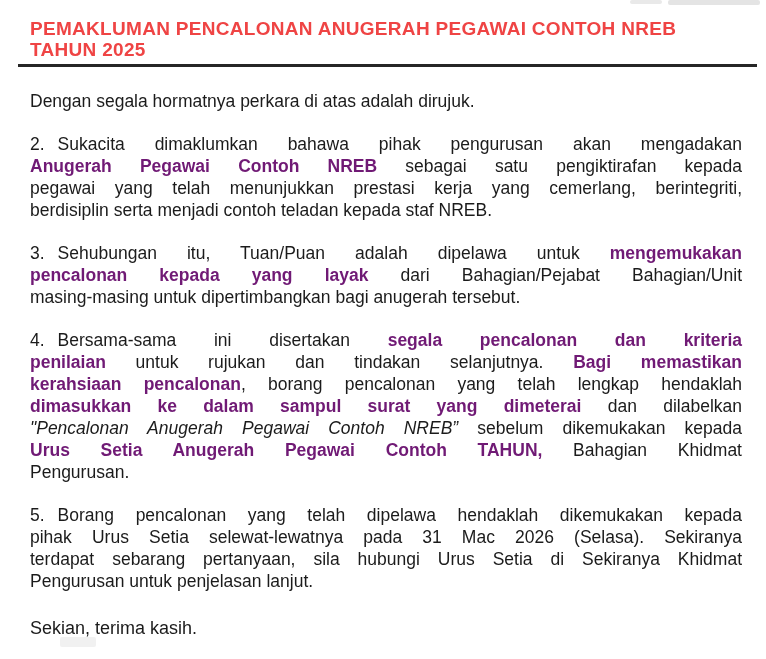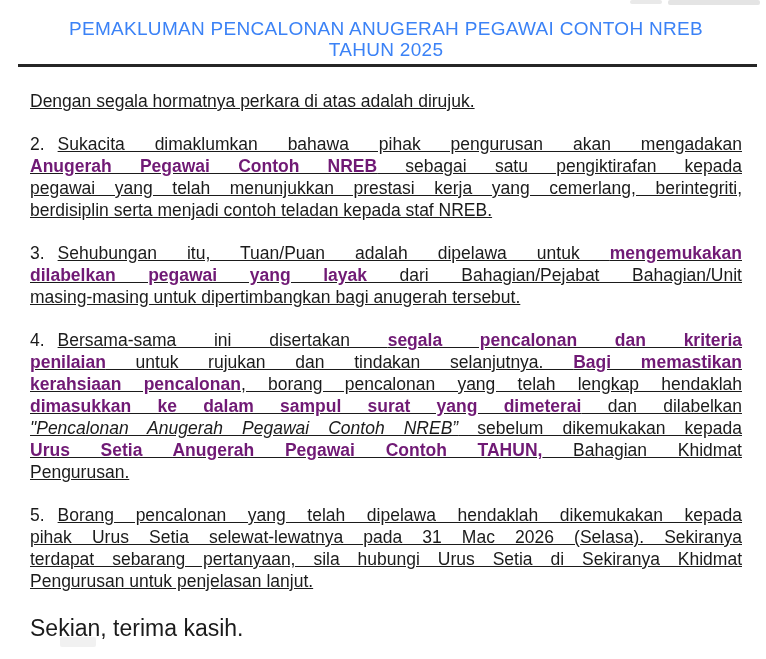--- a/index.html
+++ b/index.html
@@ -13,59 +13,58 @@
     overflow: hidden;
     position: relative;
     font-family: "Liberation Sans", "DejaVu Sans", sans-serif;
     color: #1b1b1b;
     -webkit-font-smoothing: antialiased;
   }
   .page {
     padding: 18px 24px 0 30px;
   }
   .title-block {
-    text-align: center;
-    font-weight: 400;
+    text-align: left;
+    font-weight: 700;
     font-size: 19px;
     line-height: 21px;
     letter-spacing: 0.3px;
-    color: #3b82f6;
+    color: #ef4444;
   }
   .title-rule {
     height: 3px;
     background: #262626;
     margin: 4px -15px 0 -12px;
   }
   .body-text {
     font-size: 17.5px;
     line-height: 22px;
   }
   .para {
     margin-top: 21px;
   }
   .para.first {
     margin-top: 23px;
   }
   .line {
     text-align: justify;
     text-align-last: justify;
-    text-decoration: underline;
   }
   .line.last {
     text-align-last: left;
   }
   .b { font-weight: 700; color: #701a75; }
   .i { font-style: italic; }
   .num {
     display: inline-block;
     margin-right: 13px;
   }
   .closing {
     margin-top: 25px;
-    font-size: 23px;
+    font-size: 18px;
     line-height: 22px;
   }
   
   .artifact {
     position: absolute;
     background: #e9e9e9;
     border-radius: 2px;
   }
   .artifact.a1 { left: 630px; top: 0; width: 32px; height: 4px; }
   .artifact.a2 { left: 668px; top: 0; width: 92px; height: 5px; background:#e4e4e4; }
@@ -91,21 +90,21 @@
         <div class="line last"><span>Dengan segala hormatnya perkara di atas adalah dirujuk.</span></div>
       </div>
       <div class="para">
         <div class="line"><span class="num">2.</span><span>Sukacita dimaklumkan bahawa pihak pengurusan akan mengadakan</span></div>
         <div class="line"><span class="b">Anugerah Pegawai Contoh NREB</span><span> sebagai satu pengiktirafan kepada</span></div>
         <div class="line"><span>pegawai yang telah menunjukkan prestasi kerja yang cemerlang, berintegriti,</span></div>
         <div class="line last"><span>berdisiplin serta menjadi contoh teladan kepada staf NREB.</span></div>
       </div>
       <div class="para">
         <div class="line"><span class="num">3.</span><span>Sehubungan itu, Tuan/Puan adalah dipelawa untuk </span><span class="b">mengemukakan</span></div>
-        <div class="line"><span class="b">dilabelkan pegawai yang layak</span><span> dari Bahagian/Pejabat Bahagian/Unit</span></div>
+        <div class="line"><span class="b">pencalonan kepada yang layak</span><span> dari Bahagian/Pejabat Bahagian/Unit</span></div>
         <div class="line last"><span>masing-masing untuk dipertimbangkan bagi anugerah tersebut.</span></div>
       </div>
       <div class="para">
         <div class="line"><span class="num">4.</span><span>Bersama-sama ini disertakan </span><span class="b">segala pencalonan dan kriteria</span></div>
         <div class="line"><span class="b">penilaian</span><span> untuk rujukan dan tindakan selanjutnya. </span><span class="b">Bagi memastikan</span></div>
         <div class="line"><span class="b">kerahsiaan pencalonan</span><span>, borang pencalonan yang telah lengkap hendaklah</span></div>
         <div class="line"><span class="b">dimasukkan ke dalam sampul surat yang dimeterai</span><span> dan dilabelkan</span></div>
         <div class="line"><span class="i">"Pencalonan Anugerah Pegawai Contoh NREB”</span><span> sebelum dikemukakan kepada</span></div>
         <div class="line"><span class="b">Urus Setia Anugerah Pegawai Contoh TAHUN,</span><span> Bahagian Khidmat</span></div>
         <div class="line last"><span>Pengurusan.</span></div>

